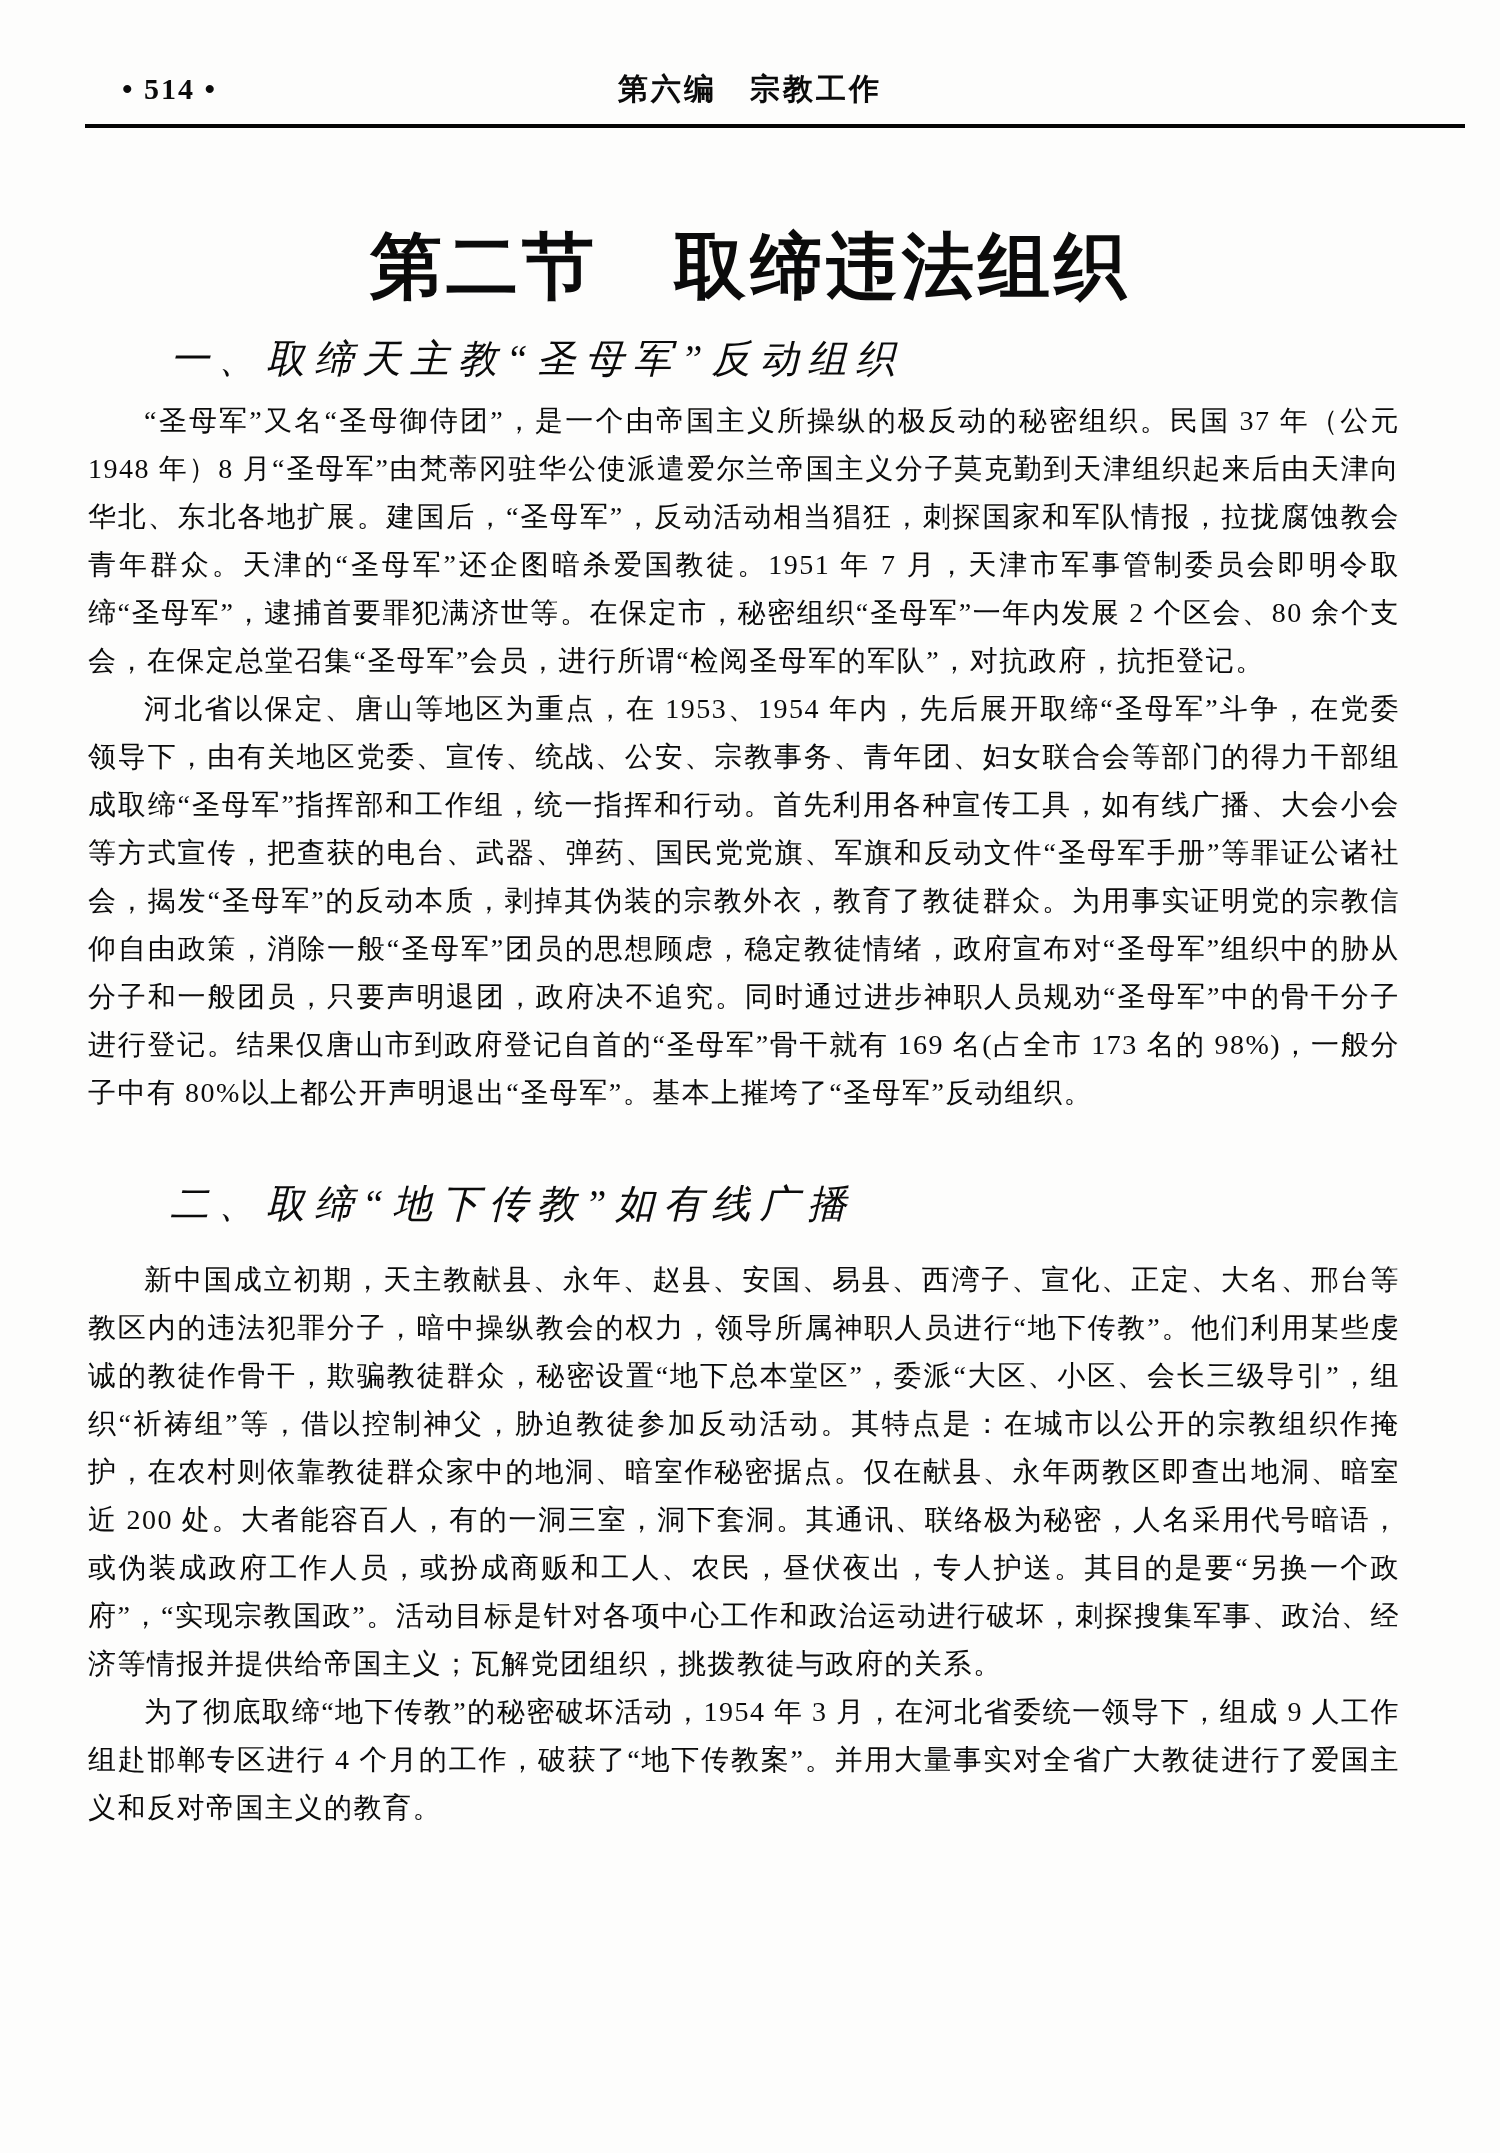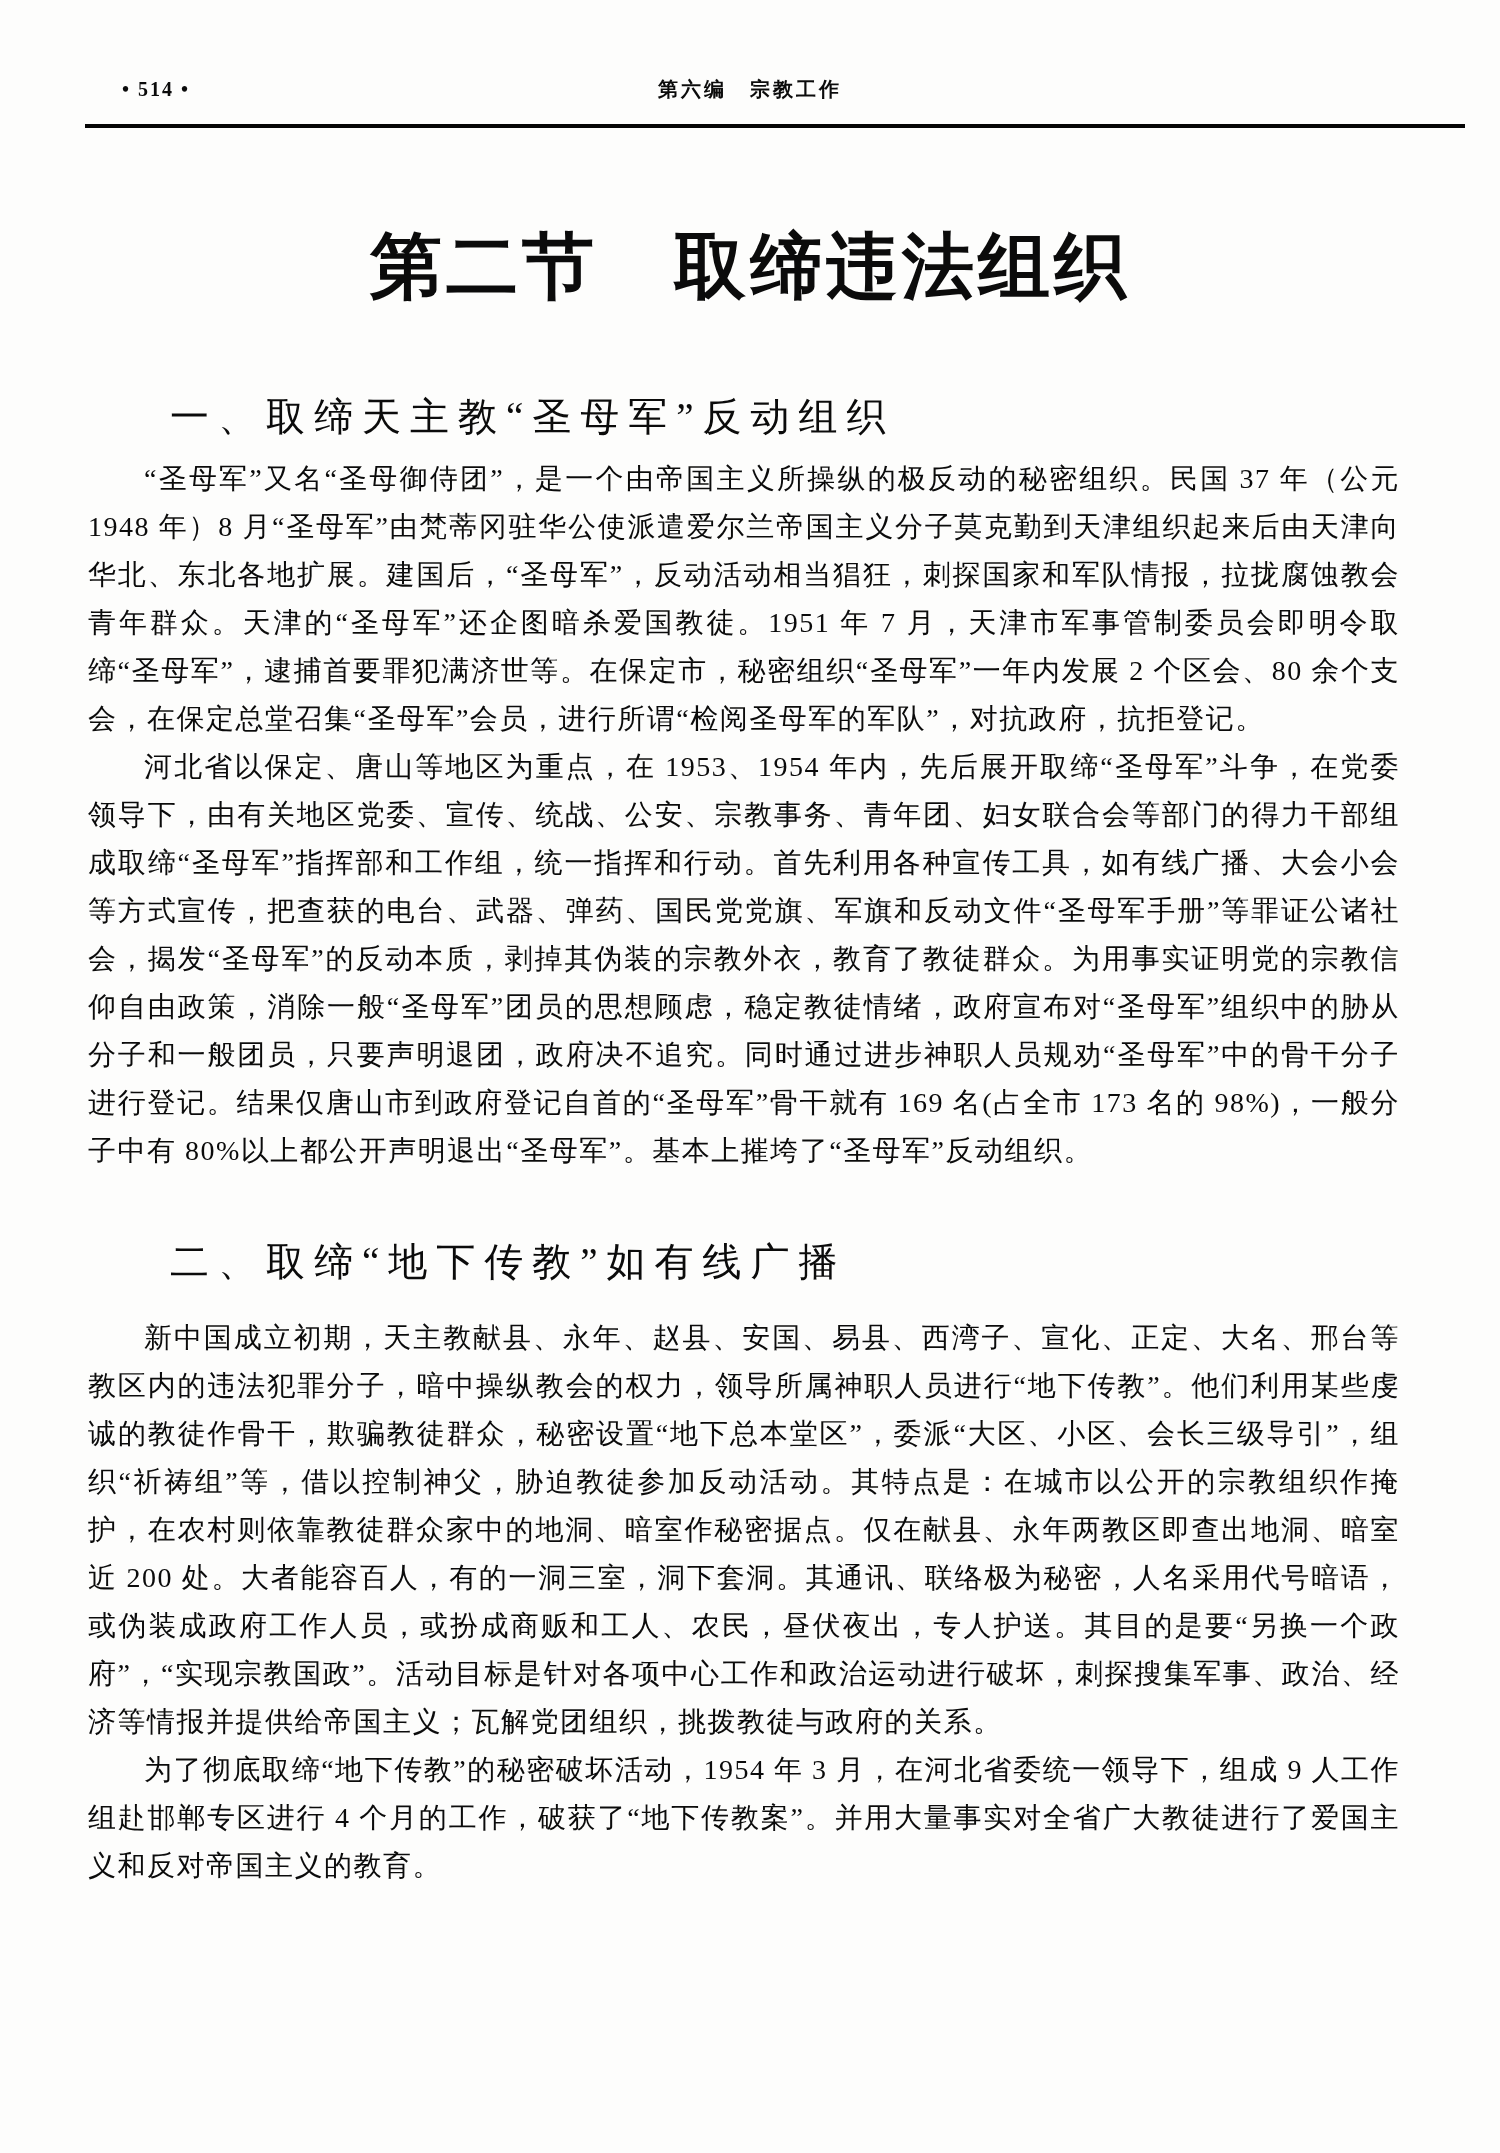--- a/index.html
+++ b/index.html
@@ -15,21 +15,21 @@
     color: #0b0b0b;
     font-family: "Liberation Serif", "DejaVu Serif", serif;
     overflow: hidden;
     box-sizing: border-box;
     padding-top: 70px;
   }
   
   .page-header {
     position: relative;
     height: 38px;
-    font-size: 20px;
+    font-size: 30px;
     line-height: 38px;
   }
   .page-number {
     position: absolute;
     left: 122px;
     top: 0;
     letter-spacing: 2px;
     font-weight: 600;
   }
   .running-head {
@@ -54,24 +54,25 @@
     letter-spacing: 4px;
     line-height: 1;
   }
   
   .text-block {
     margin: 0 100px 0 88px;
     width: 1312px;
     box-sizing: border-box;
   }
   .section-heading {
-    margin: 92px 0 14px 0;
+    margin: 34px 0 14px 0;
     padding-left: 82px;
     font-size: 39px;
     font-weight: 500;
+    font-style: italic;           
     letter-spacing: 9px;
     line-height: 1.2;
   }
   .section-heading.second {
     margin-top: 64px;
     margin-bottom: 28px;
   }
   .body-para {
     margin: 0;
     font-size: 28px;

